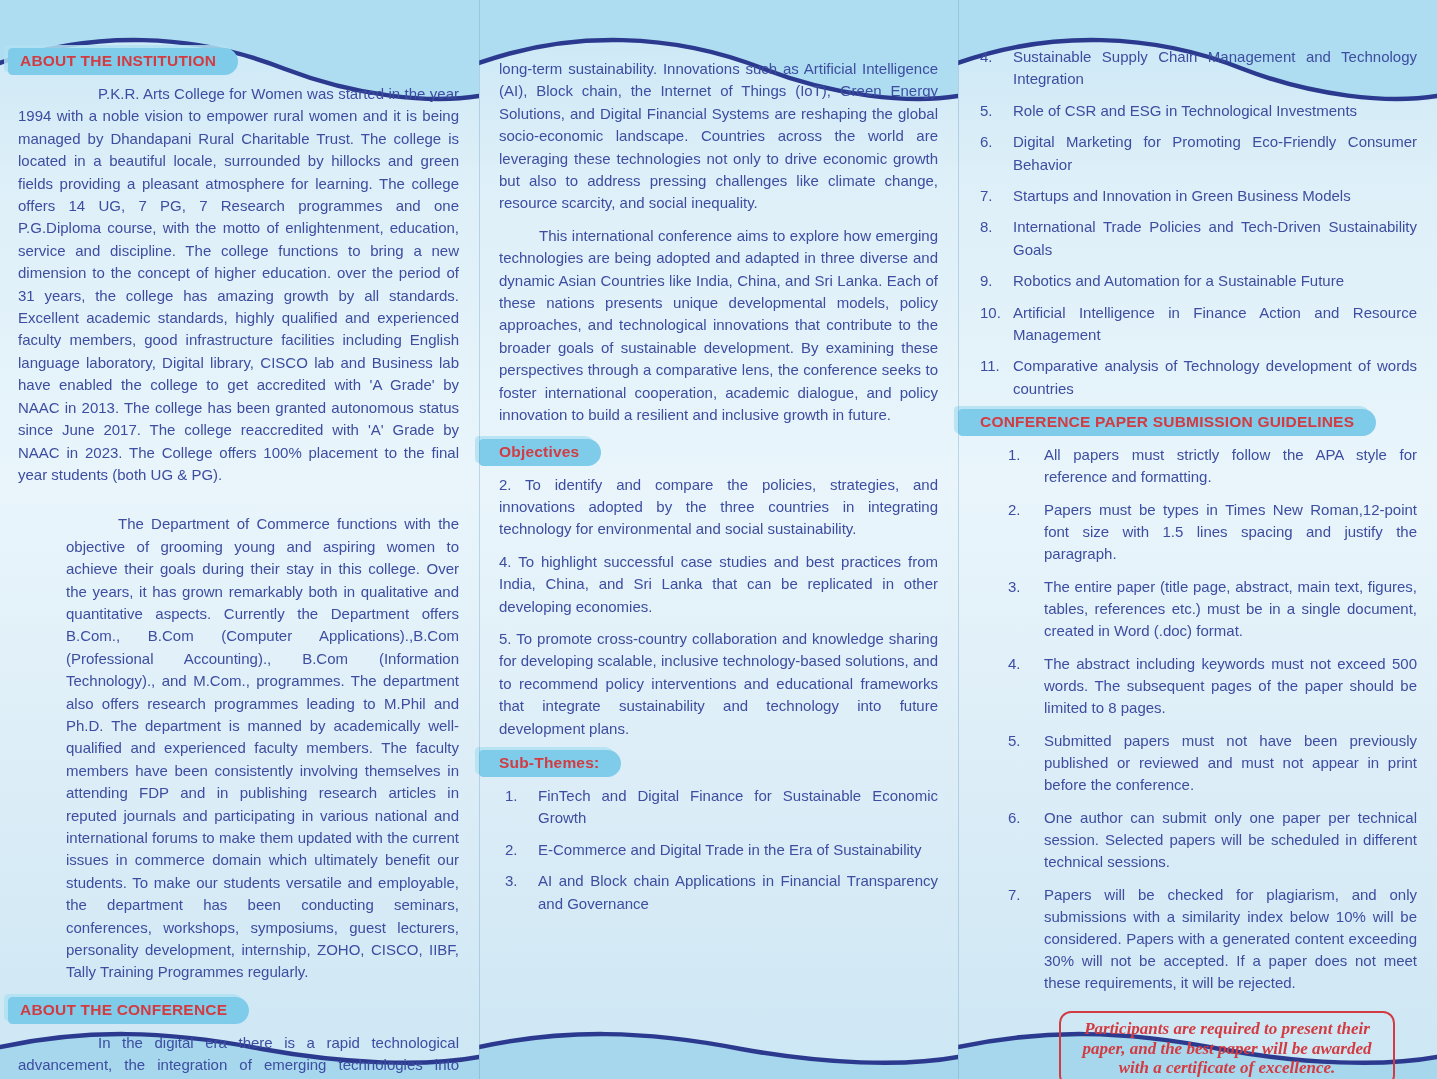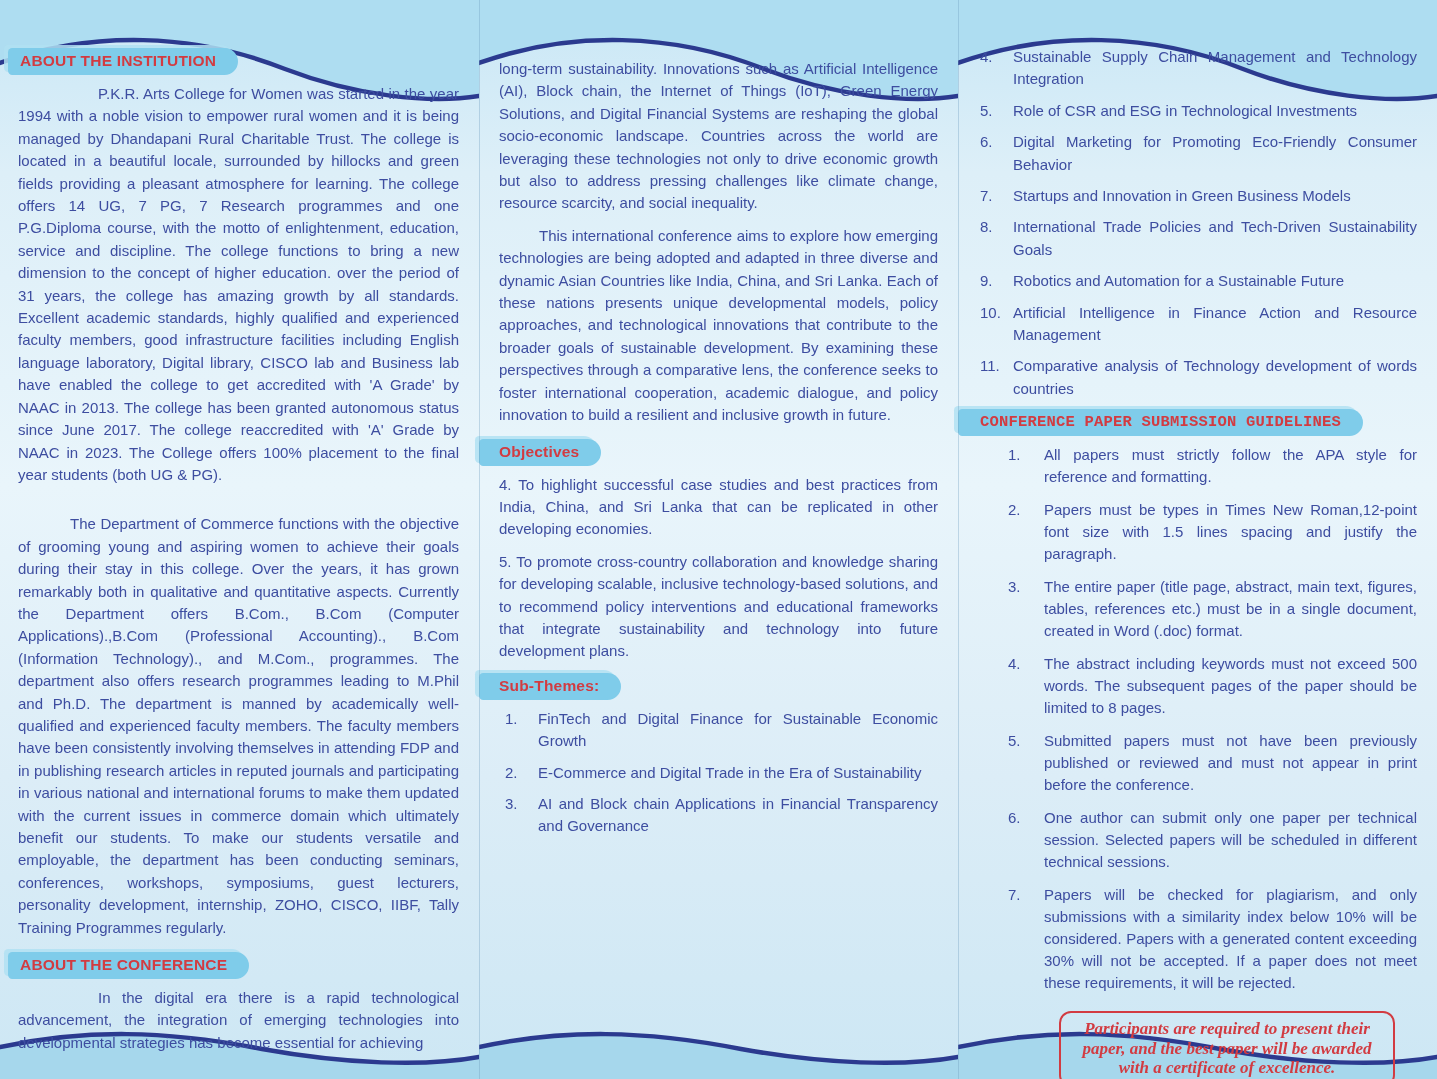--- a/index.html
+++ b/index.html
@@ -23,36 +23,36 @@
   .content-l{top:44px;padding:0 20px 0 18px;}
   .content-m{top:58px;padding:0 20px 13px 20px;}
   .content-r{top:46px;padding:0 20px 0 22px;}
   .body{
     color:#3d4da0;
     font-size:15px;line-height:22.4px;
     text-align:justify;
     margin:0 0 9px 0;
   }
   .ind-lg{text-indent:80px;}
-  .ind-md{text-indent:52px;}
+  .ind-md{text-indent:52px;margin-left:48px;}
   .ind-sm{text-indent:40px;}
   .pill{
     display:inline-block;
     background:#7fccea;
     color:#d23b41;
     font-weight:700;font-size:15.5px;line-height:20px;
     padding:3px 22px 4px 12px;
     border-radius:5px 16px 16px 5px;
     letter-spacing:0.2px;
     margin:4px 0 8px 0;
     box-shadow:-4px -3px 0 rgba(176,224,242,0.85);
   }
   .pill-l{margin-left:-10px;}
   .pill-m{margin-left:-20px;padding-left:20px;}
-  .pill-r{margin-left:-22px;padding-left:22px;font-family:Liberation Mono, monospace;}
+  .pill-r{margin-left:-22px;padding-left:22px;}
   .li{display:flex;margin:0 0 9px 0;color:#3d4da0;font-size:15px;line-height:22.4px;}
   .li .num{flex:none;width:33px;}
   .li .txt{flex:1;text-align:justify;}
   .li-m{padding-left:6px;}
   .gli{display:flex;margin:0 0 11px 0;color:#3d4da0;font-size:15px;line-height:22px;margin-left:28px;}
   .gli .num{flex:none;width:36px;}
   .gli .txt{flex:1;text-align:justify;}
   .note-box{
     width:312px;
     margin:17px 22px 0 auto;
@@ -99,20 +99,21 @@
     <svg class="wave-top" viewBox="0 0 479 110" preserveAspectRatio="none">
       <path d="M0,0 H479 V96 C430,104 355,96 285,69 C195,33 92,30 0,63 Z" fill="#aeddf1"></path>
       <path d="M0,63 C92,30 195,33 285,69 C355,96 430,104 479,96" fill="none" stroke="#2b3a8f" stroke-width="4.5" stroke-linecap="round"></path>
     </svg>
     <div class="content content-m">
       <p class="body" style="margin-bottom:10px">long-term sustainability. Innovations such as Artificial Intelligence (AI), Block chain, the Internet of Things (IoT), Green Energy Solutions, and Digital Financial Systems are reshaping the global socio-economic landscape. Countries across the world are leveraging these technologies not only to drive economic growth but also to address pressing challenges like climate change, resource scarcity, and social inequality.</p>
       <p class="body ind-sm" style="margin-bottom:8px">This international conference aims to explore how emerging technologies are being adopted and adapted in three diverse and dynamic Asian Countries like India, China, and Sri Lanka. Each of these nations presents unique developmental models, policy approaches, and technological innovations that contribute to the broader goals of sustainable development. By examining these perspectives through a comparative lens, the conference seeks to foster international cooperation, academic dialogue, and policy innovation to build a resilient and inclusive growth in future.</p>
       <div class="pill pill-m">
         <span>Objectives</span>
       </div><br>
+      <p class="body" style="margin-bottom:10px">2. To identify and compare the policies, strategies, and innovations adopted by the three countries in integrating technology for environmental and social sustainability.</p>
       <p class="body" style="margin-bottom:10px">4. To highlight successful case studies and best practices from India, China, and Sri Lanka that can be replicated in other developing economies.</p>
       <p class="body" style="margin-bottom:6px">5. To promote cross-country collaboration and knowledge sharing for developing scalable, inclusive technology-based solutions, and to recommend policy interventions and educational frameworks that integrate sustainability and technology into future development plans.</p>
       <div class="pill pill-m">
         <span>Sub-Themes:</span>
       </div><br>
       <div class="li li-m">
         <span class="num">1.</span>
         <span class="txt">FinTech and Digital Finance for Sustainable Economic Growth</span>
       </div>
       <div class="li li-m">

